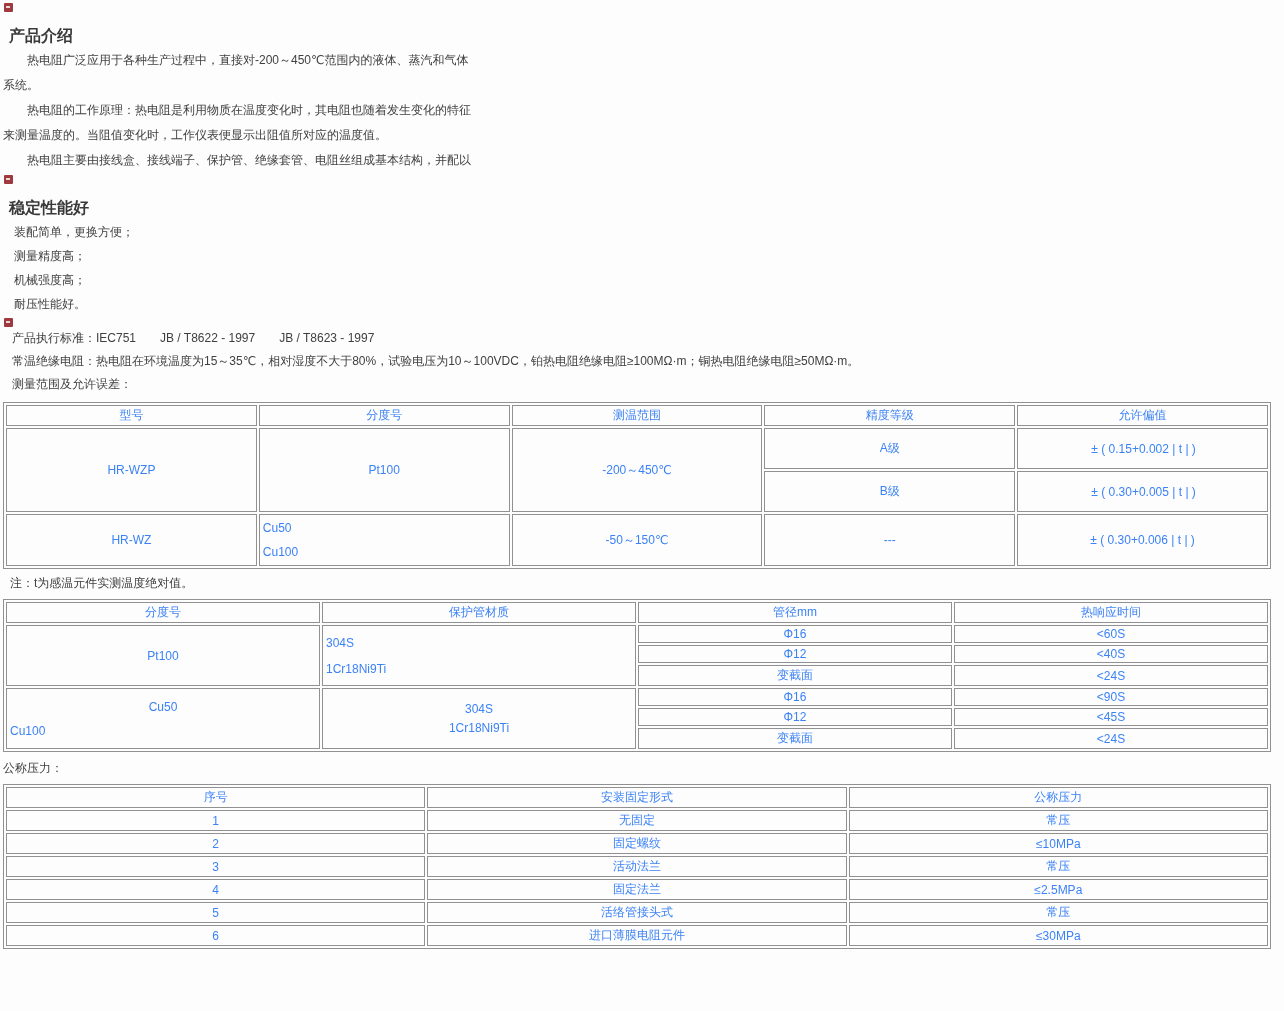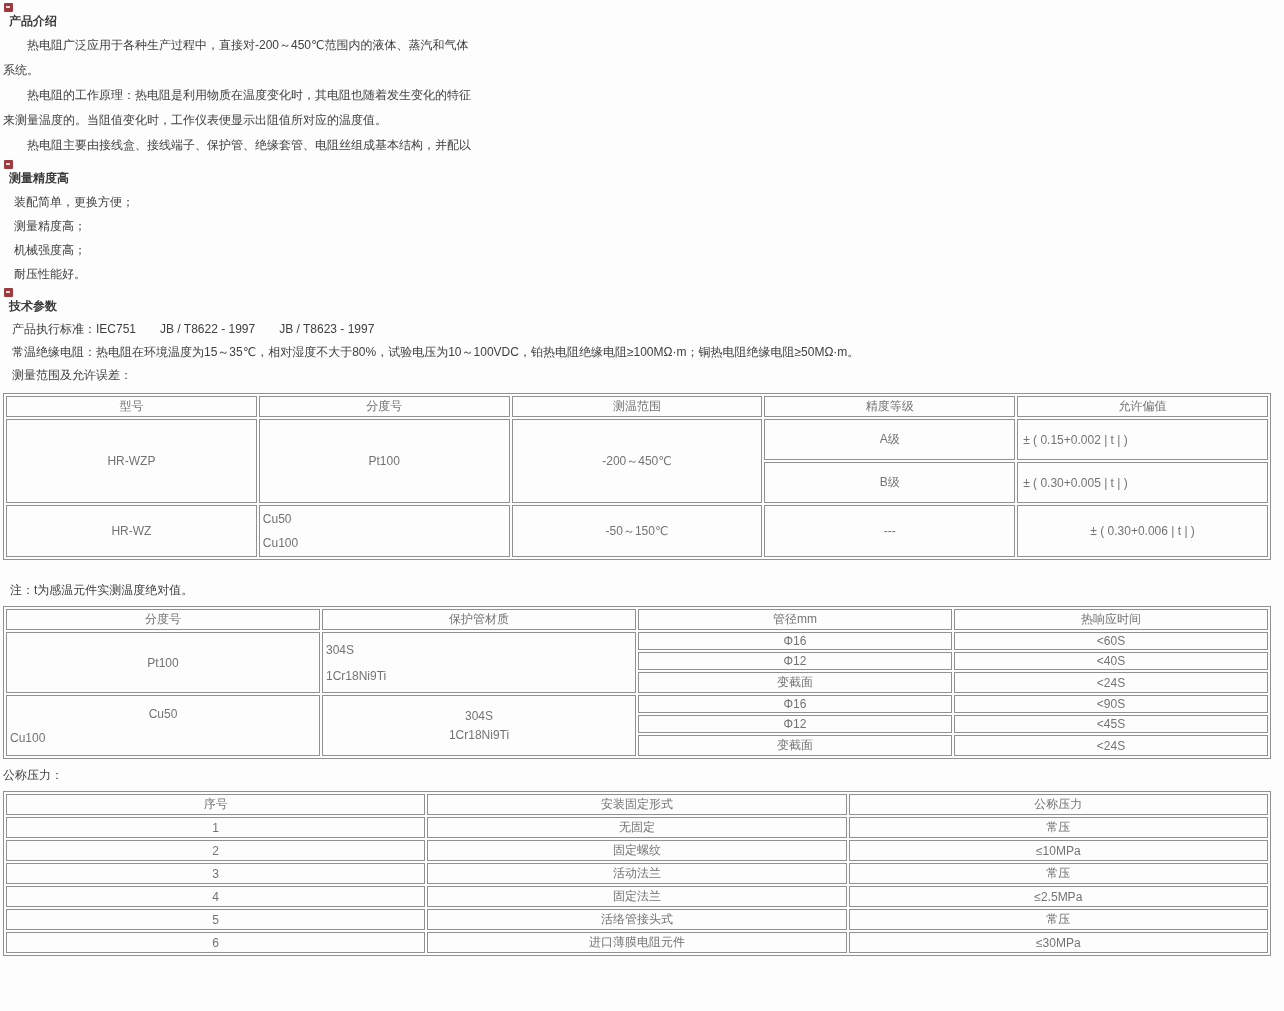--- a/index.html
+++ b/index.html
@@ -15,56 +15,56 @@
     background: #9e3a3f; border-radius: 1px;
     position: relative; margin-left: 1px;
   }
   .broken-icon::after {
     content: ""; position: absolute; left: 2px; top: 3px;
     width: 4px; height: 2px; background: #e8d8d8;
   }
   .icon-row { height: 9px; }
   .sec2 .icon-row, .sec3 .icon-row { margin-top: 2px; }
   h2.sec-title {
-    font-size: 12px; font-weight: bold; color: #3a3a3a;
-    line-height: 14px; margin: 2px 0 5px 6px;
+    font-size: 16px; font-weight: bold; color: #3a3a3a;
+    line-height: 14px; margin: 17px 0 5px 6px;
   }
   .intro-line { line-height: 25px; white-space: nowrap; }
   .intro-line.indent { text-indent: 24px; }
   .feature-line { line-height: 24px; margin-left: 11px; white-space: nowrap; }
   .tech-line { line-height: 23px; margin-left: 9px; white-space: nowrap; }
   table {
     border-collapse: separate; border-spacing: 2px;
     table-layout: fixed; width: 1268px;
     border: 1px solid #919191; background: #fdfdfd;
     margin-top: 6px;
   }
   td {
     border: 1px solid #919191; background: #fdfdfd;
-    font-size: 12px; color: #737373;
+    font-size: 12px; color: #3b82f6;
     text-align: center; vertical-align: middle;
     padding: 1px 3px; overflow: hidden;
   }
   
   .t-range td.hdr { height: 17px; }
   .t-range tr.sub td { height: 41px; }
   .t-range tr.last td { height: 51px; }
-  .t-range td.dev-left { text-align: left; padding-left: 5px; }
+  .t-range td.dev-left { text-align: center; padding-left: 5px; }
   .t-range td.grad-left { text-align: left; padding-left: 3px; line-height: 24px; }
   
   .t-resp td.hdr { height: 17px; }
   .t-resp tr.r td { height: 18px; }
   .t-resp td.mat-left { text-align: left; padding-left: 3px; line-height: 26px; }
   .t-resp td.mat-center { line-height: 19px; }
   .t-resp .cu-top { text-align: center; line-height: 24px; }
   .t-resp .cu-bottom { text-align: left; line-height: 24px; }
   
   .t-press td.hdr { height: 17px; }
   .t-press tr.r td { height: 19px; }
-  .note-line { line-height: 20px; margin: 20px 0 0 7px; white-space: nowrap; }
+  .note-line { line-height: 20px; margin: 4px 0 0 7px; white-space: nowrap; }
   .plain-label { line-height: 20px; margin-top: 4px; white-space: nowrap; }
   .pressure-label { margin-top: 6px; }
 </style>
 </head>
 <body>
 
 <div class="sec1">
   <div class="icon-row">
       <span class="broken-icon"></span>
     </div>
@@ -73,32 +73,31 @@
   <div class="intro-line">系统。</div>
   <div class="intro-line indent">热电阻的工作原理：热电阻是利用物质在温度变化时，其电阻也随着发生变化的特征</div>
   <div class="intro-line">来测量温度的。当阻值变化时，工作仪表便显示出阻值所对应的温度值。</div>
   <div class="intro-line indent">热电阻主要由接线盒、接线端子、保护管、绝缘套管、电阻丝组成基本结构，并配以</div>
 </div>
 
 <div class="sec2">
   <div class="icon-row">
       <span class="broken-icon"></span>
     </div>
-  <h2 class="sec-title">测量精度高</h2>
+  <h2 class="sec-title">稳定性能好</h2>
   <div class="feature-line">装配简单，更换方便；</div>
   <div class="feature-line">测量精度高；</div>
   <div class="feature-line">机械强度高；</div>
   <div class="feature-line">耐压性能好。</div>
 </div>
 
 <div class="sec3">
   <div class="icon-row">
       <span class="broken-icon"></span>
     </div>
-  <h2 class="sec-title">技术参数</h2>
   <div class="tech-line">产品执行标准：IEC751　　JB / T8622 - 1997　　JB / T8623 - 1997</div>
   <div class="tech-line">常温绝缘电阻：热电阻在环境温度为15～35℃，相对湿度不大于80%，试验电压为10～100VDC，铂热电阻绝缘电阻≥100MΩ·m；铜热电阻绝缘电阻≥50MΩ·m。</div>
   <div class="tech-line">测量范围及允许误差：</div>
 
   <table class="t-range">
     <colgroup>
         <col style="width:20%">
         <col style="width:20%">
         <col style="width:20%">
         <col style="width:20%">

